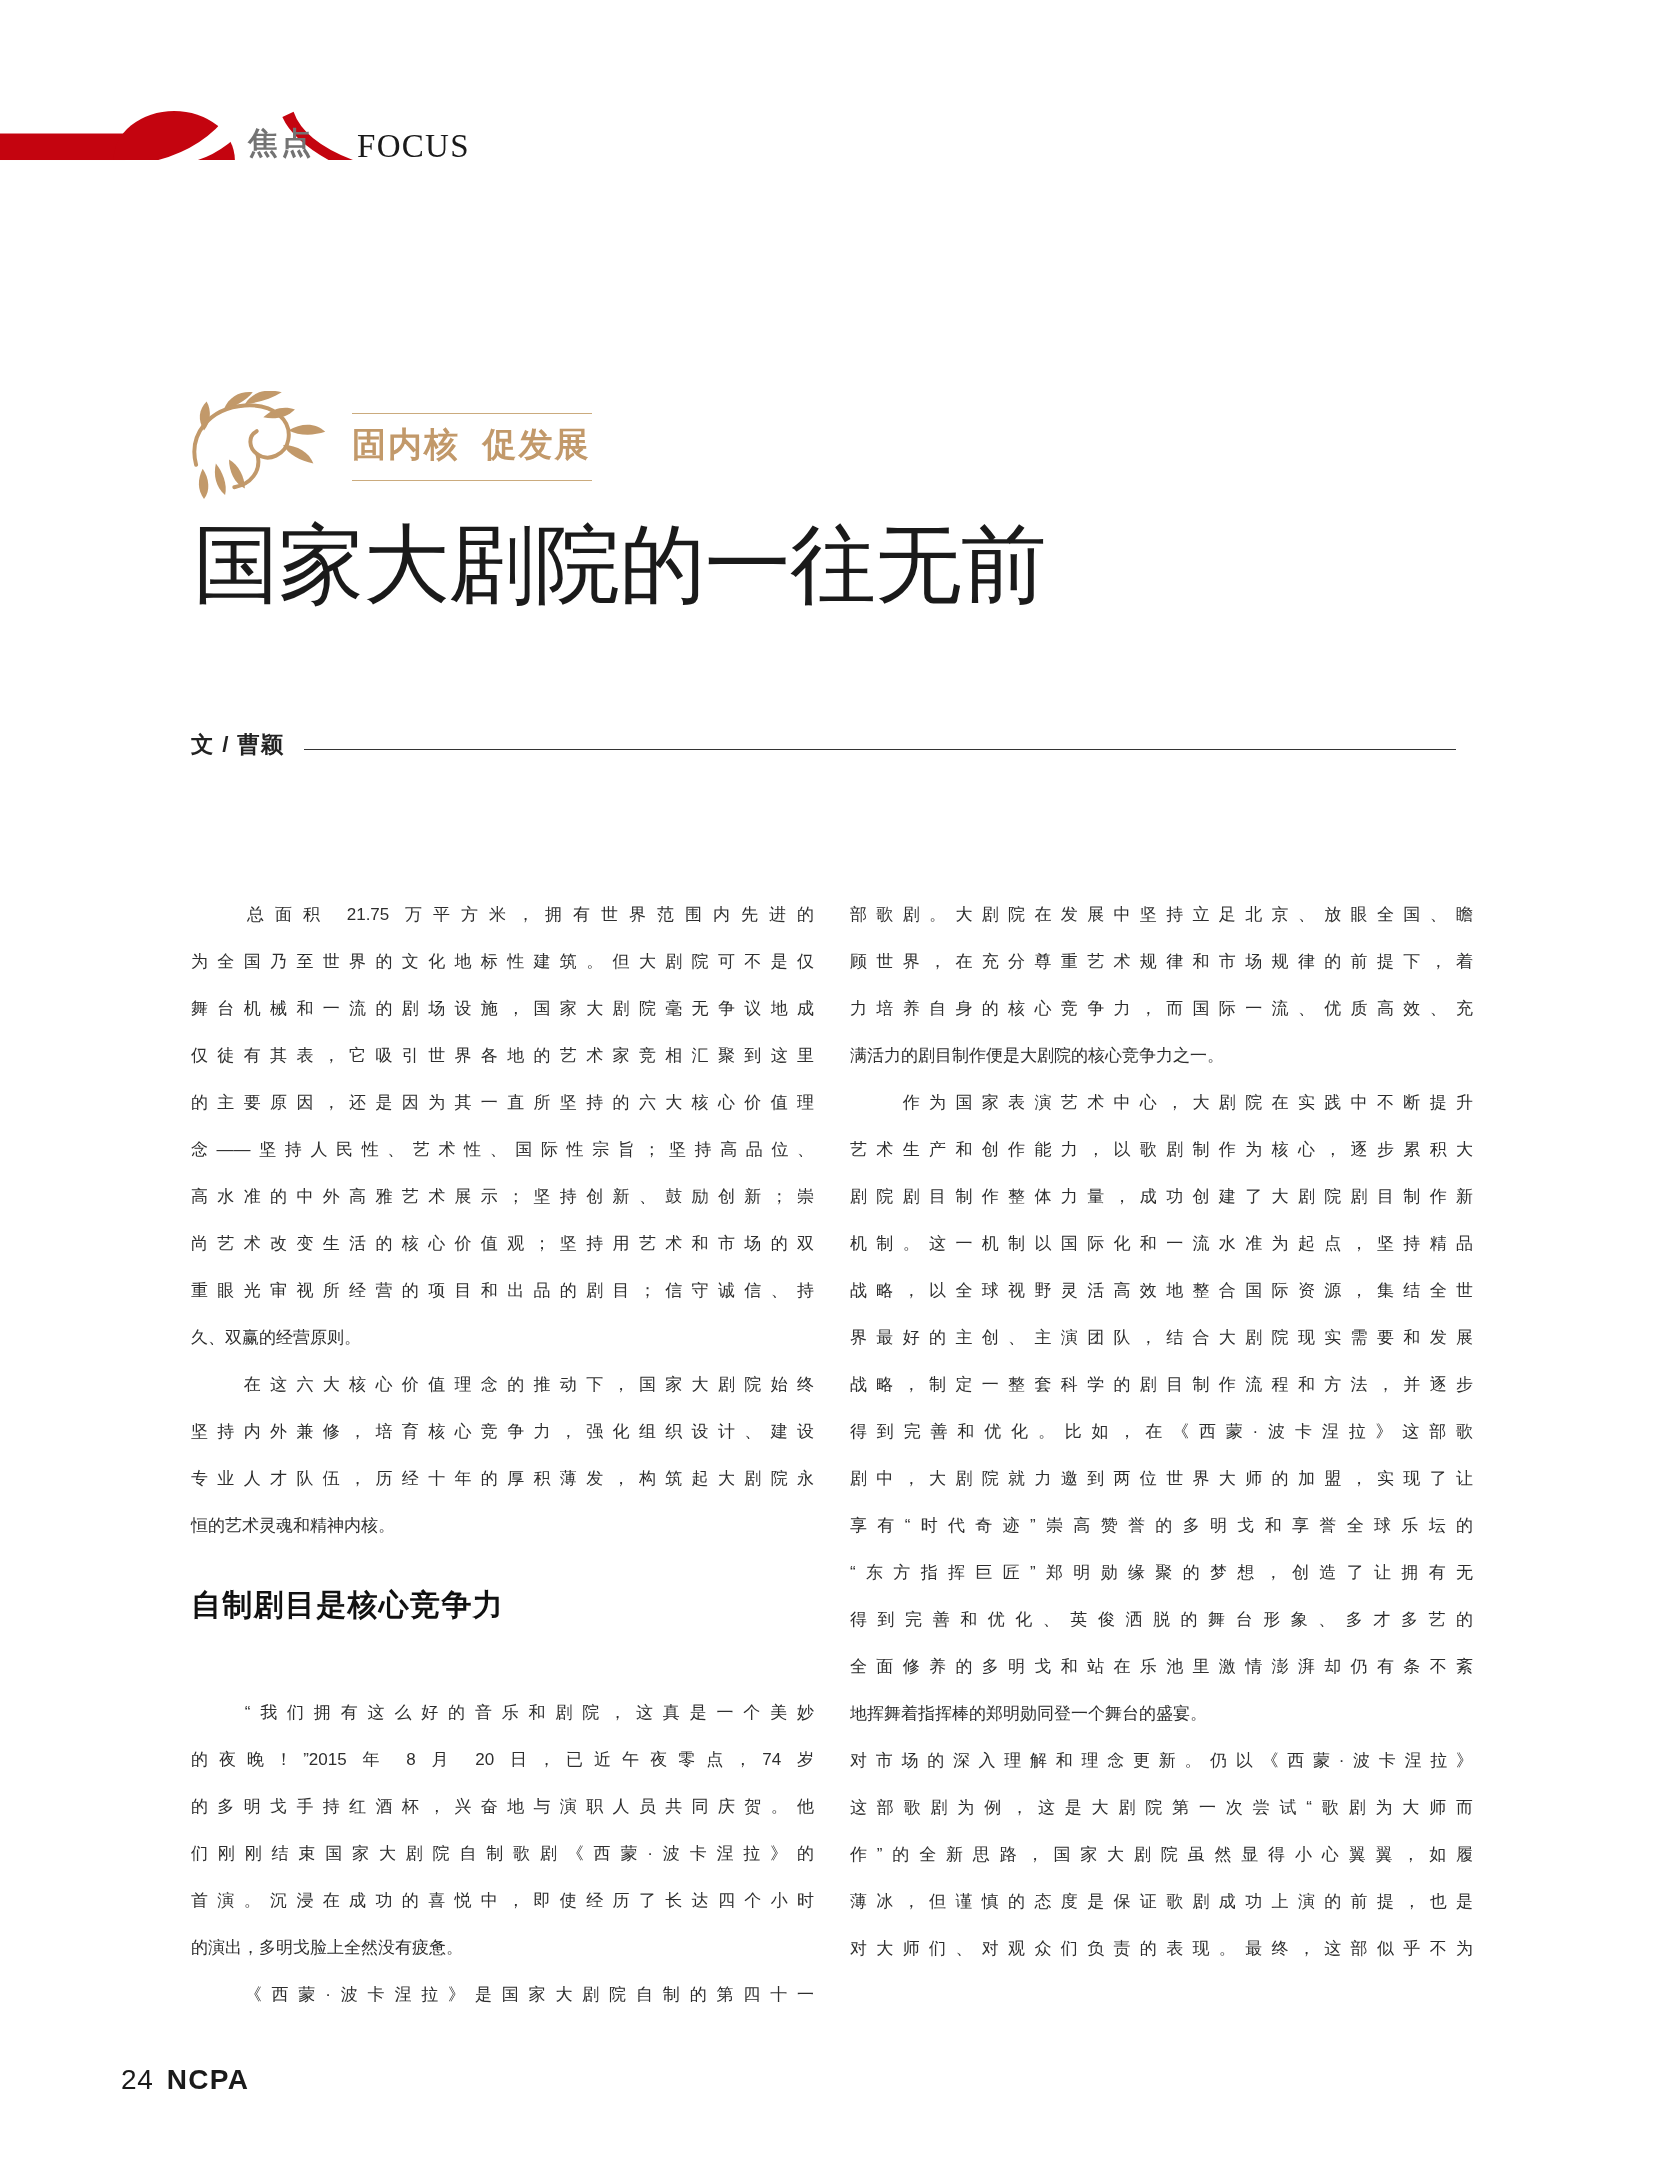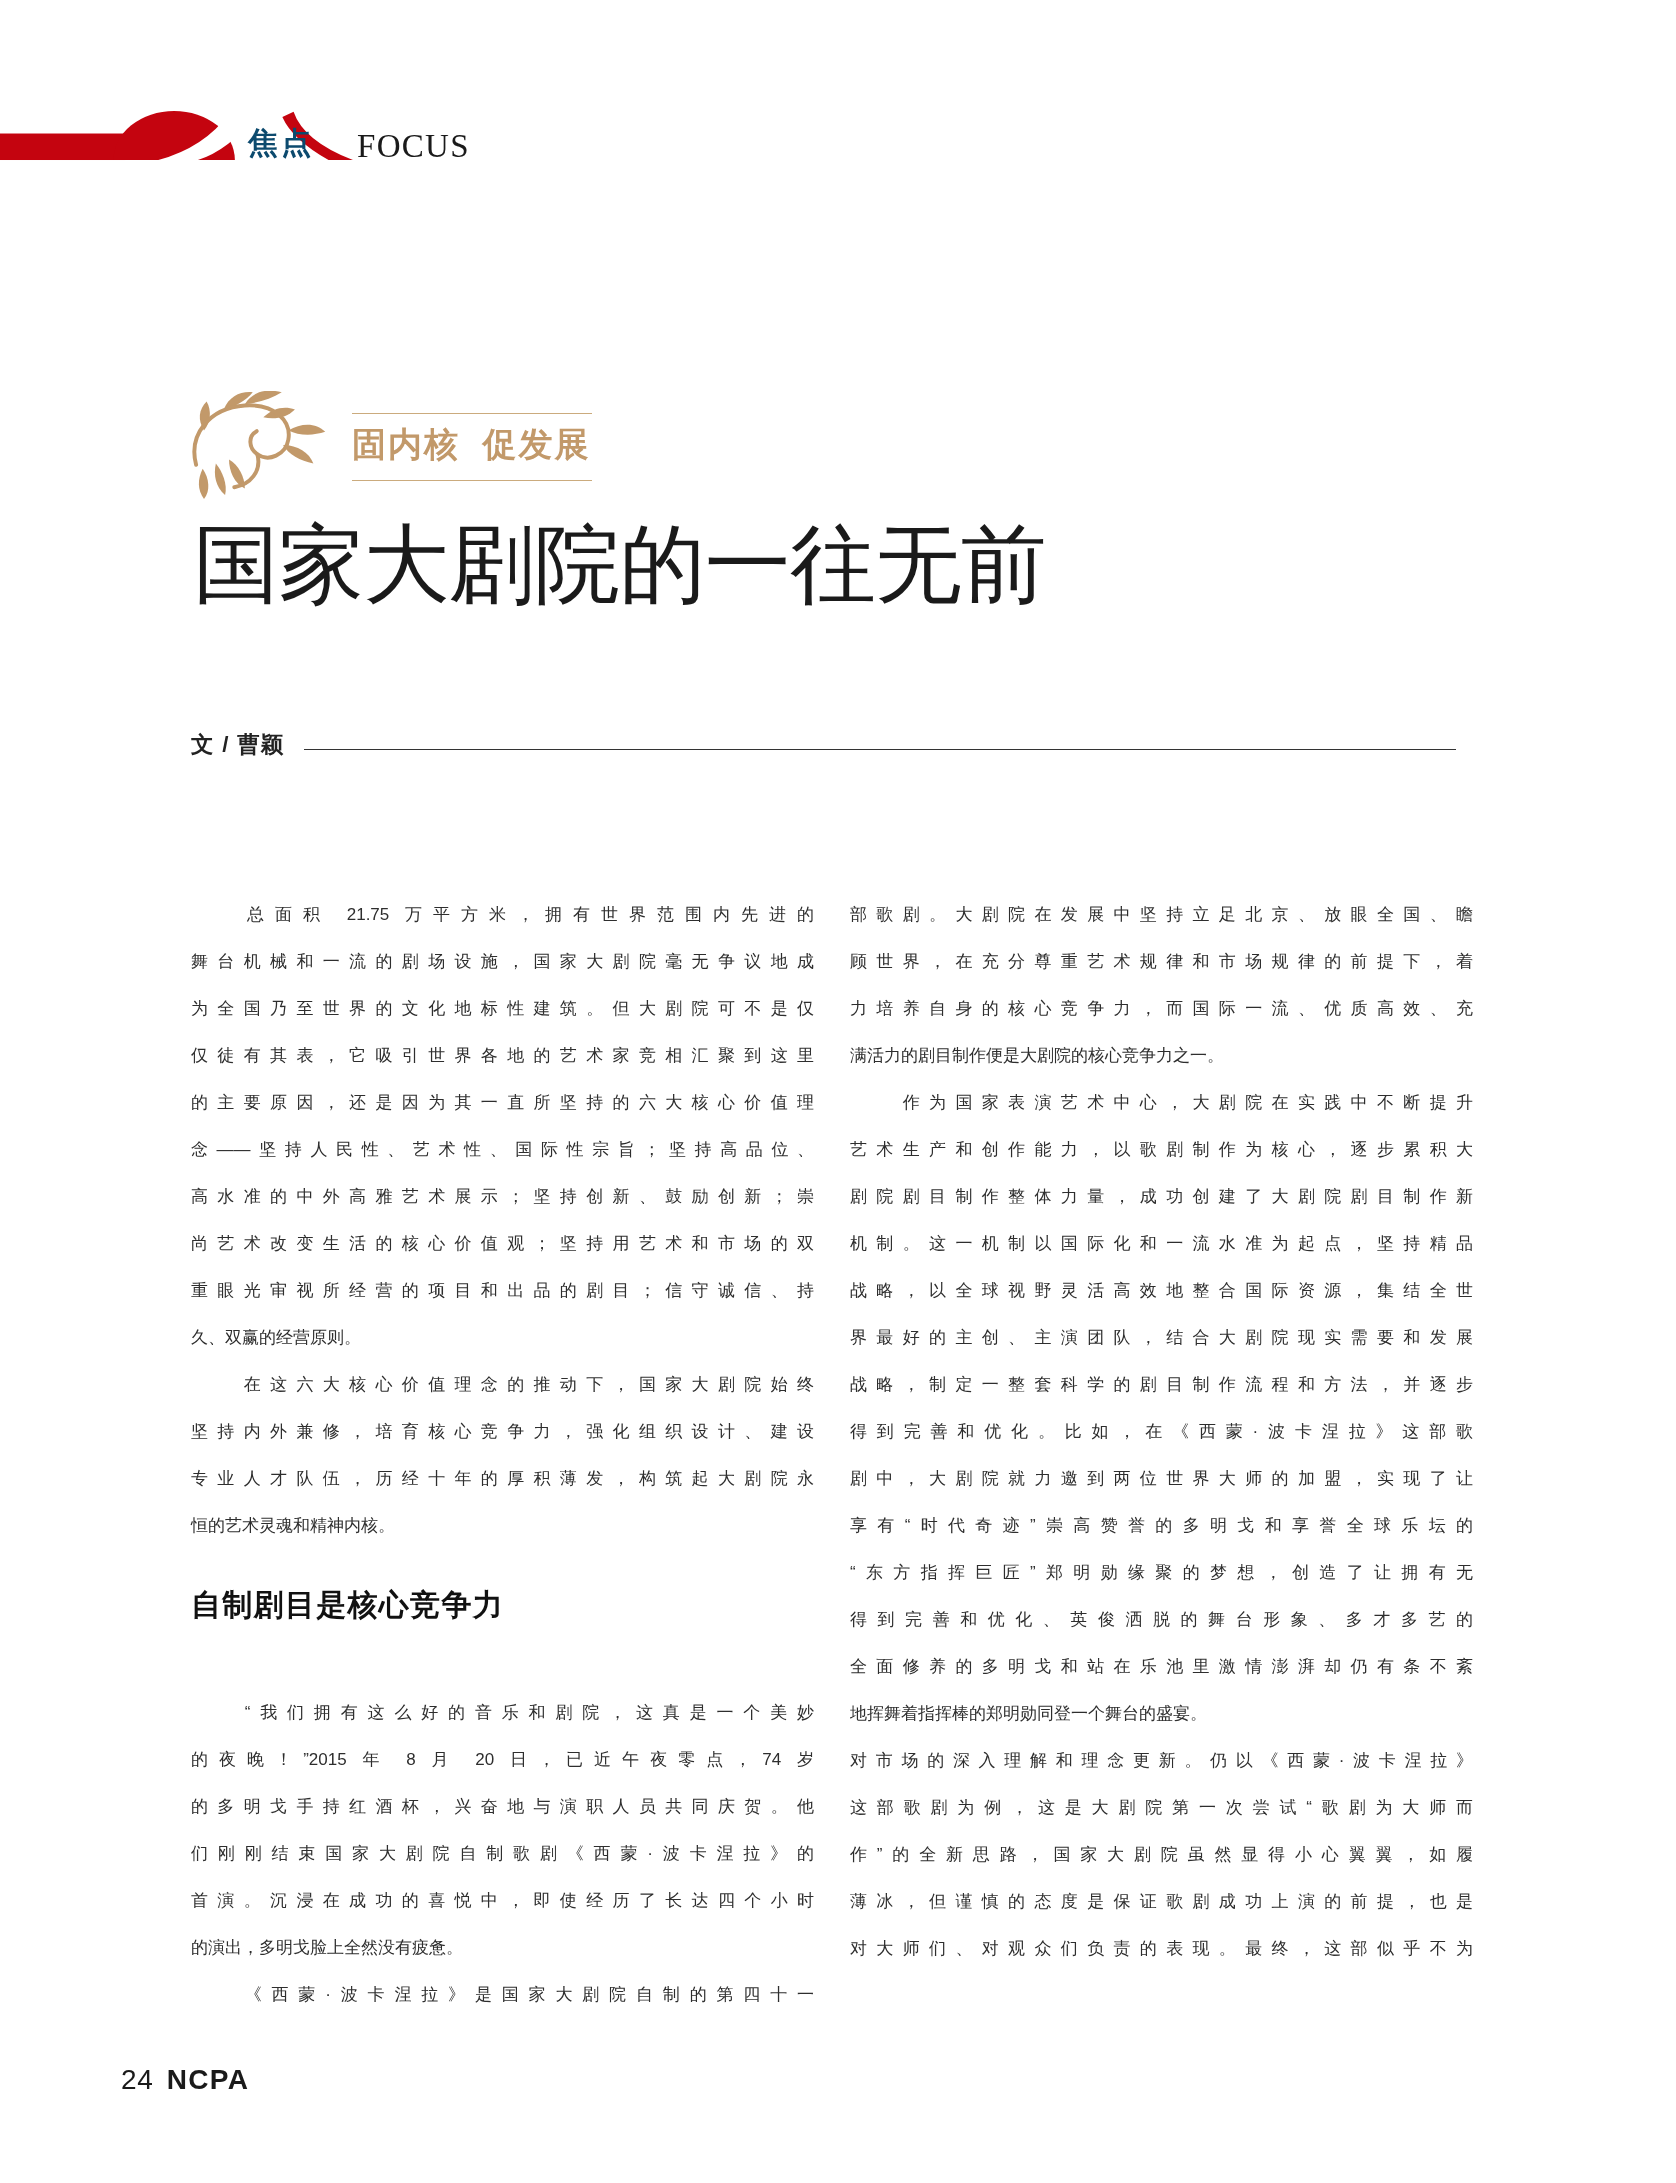--- a/index.html
+++ b/index.html
@@ -5,21 +5,21 @@
   html,body{margin:0;padding:0;}
   body{
     width:1676px;height:2183px;position:relative;background:#ffffff;
     font-family:"Liberation Sans","DejaVu Sans",sans-serif;
     color:#2e2e2e;overflow:hidden;
   }
   
   .banner-art{position:absolute;left:0;top:109px;width:475px;height:53px;}
   .banner-cn{
     position:absolute;left:248px;top:128px;font-size:30px;font-weight:bold;
-    color:#0c4a6e;letter-spacing:3.3px;line-height:1;
+    color:#737373;letter-spacing:3.3px;line-height:1;
   }
   .banner-en{
     position:absolute;left:357px;top:130px;font-size:33px;
     font-family:"Liberation Serif","DejaVu Serif",serif;
     color:#1a1a1a;letter-spacing:1.3px;line-height:1;
   }
   
   .flourish{position:absolute;left:184px;top:391px;width:152px;height:112px;}
   .kicker-rule{position:absolute;left:352px;width:240px;height:1.3px;background:#cbab7d;}
   .kicker-rule.top{top:413px;}
@@ -97,22 +97,22 @@
 <div class="kicker-rule top"></div>
 <div class="kicker-label">固内核 促发展</div>
 <div class="kicker-rule bottom"></div>
 
 <h1 class="article-title" style="margin:0;">国家大剧院的一往无前</h1>
 <div class="byline">文 / 曹颖</div>
 <div class="byline-rule"></div>
 
 <div class="col col-left-1">
     <div class="line">　　总面积 21.75 万平方米，拥有世界范围内先进的</div>
+    <div class="line">为全国乃至世界的文化地标性建筑。但大剧院可不是仅</div>
     <div class="line">舞台机械和一流的剧场设施，国家大剧院毫无争议地成</div>
-    <div class="line">为全国乃至世界的文化地标性建筑。但大剧院可不是仅</div>
     <div class="line">仅徒有其表，它吸引世界各地的艺术家竞相汇聚到这里</div>
     <div class="line">的主要原因，还是因为其一直所坚持的六大核心价值理</div>
     <div class="line">念——坚持人民性、艺术性、国际性宗旨；坚持高品位、</div>
     <div class="line">高水准的中外高雅艺术展示；坚持创新、鼓励创新；崇</div>
     <div class="line">尚艺术改变生活的核心价值观；坚持用艺术和市场的双</div>
     <div class="line">重眼光审视所经营的项目和出品的剧目；信守诚信、持</div>
     <div class="line end">久、双赢的经营原则。</div>
     <div class="line">　　在这六大核心价值理念的推动下，国家大剧院始终</div>
     <div class="line">坚持内外兼修，培育核心竞争力，强化组织设计、建设</div>
     <div class="line">专业人才队伍，历经十年的厚积薄发，构筑起大剧院永</div>

